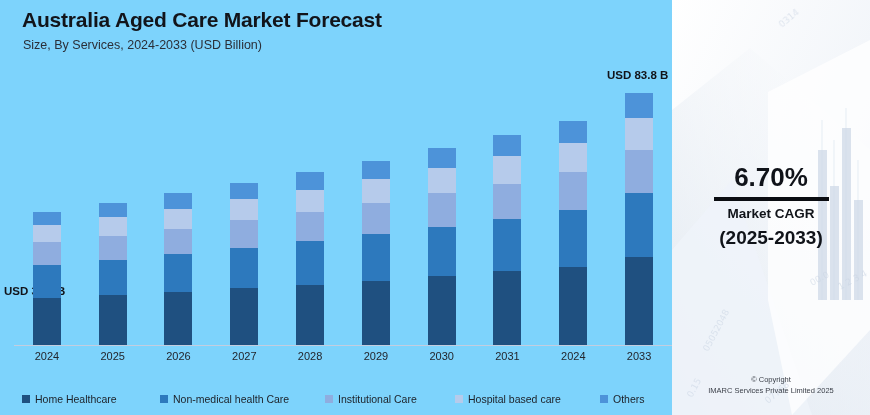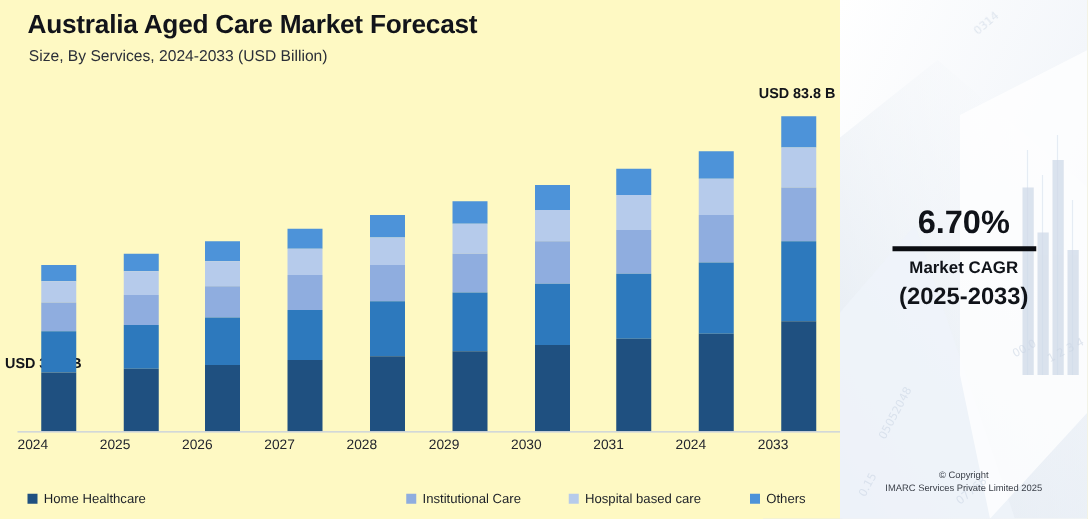--- a/index.html
+++ b/index.html
@@ -6,21 +6,21 @@
   body{
     width:870px;height:415px;overflow:hidden;
     font-family:"Liberation Sans",sans-serif;
     background:#dfe6f2;
   }
   #root{position:relative;width:870px;height:415px;}
 
   
   #chart-panel{
     position:absolute;left:0;top:0;width:672px;height:415px;
-    background:#fef9c3;
+    background:#7dd3fc;
   }
   #title{
     position:absolute;left:22px;top:8px;
     font-size:21px;font-weight:bold;color:#12141a;
     letter-spacing:-0.2px;white-space:nowrap;
   }
   #subtitle{
     position:absolute;left:23px;top:38px;
     font-size:12.5px;color:#2b2f38;white-space:nowrap;
   }
@@ -40,21 +40,21 @@
   .seg{width:100%;}
 
   .axis-line{
     position:absolute;left:14px;top:345px;width:658px;height:1px;
     background:#c3cddf;
   }
   #xaxis{
     position:absolute;left:14px;top:347px;width:658px;height:22px;
   }
   .xtick{
-    position:absolute;width:65.8px;text-align:left;
+    position:absolute;width:65.8px;text-align:center;
     font-size:11px;color:#23262d;top:3px;
   }
 
   
   .callout{
     position:absolute;font-size:11.5px;font-weight:bold;color:#12141a;
     white-space:nowrap;
   }
   #callout-first{left:4px;top:285px;}
   #callout-last{left:607px;top:69px;}
@@ -237,20 +237,24 @@
         <div class="xtick" style="left: 394.8px;">2030</div>
         <div class="xtick" style="left: 460.6px;">2031</div>
         <div class="xtick" style="left: 526.4px;">2024</div>
         <div class="xtick" style="left: 592.2px;">2033</div>
       </div>
 
     <div id="legend">
         <div class="legend-item" style="position: absolute; left: 22px;">
           <span class="legend-swatch" style="background: rgb(31, 80, 128);"></span>
           <span class="legend-label">Home Healthcare</span>
+        </div>
+        <div class="legend-item" style="position: absolute; left: 160px;">
+          <span class="legend-swatch" style="background: rgb(45, 121, 189);"></span>
+          <span class="legend-label">Non-medical health Care</span>
         </div>
         <div class="legend-item" style="position: absolute; left: 325px;">
           <span class="legend-swatch" style="background: rgb(143, 173, 223);"></span>
           <span class="legend-label">Institutional Care</span>
         </div>
         <div class="legend-item" style="position: absolute; left: 455px;">
           <span class="legend-swatch" style="background: rgb(182, 203, 235);"></span>
           <span class="legend-label">Hospital based care</span>
         </div>
         <div class="legend-item" style="position: absolute; left: 600px;">

